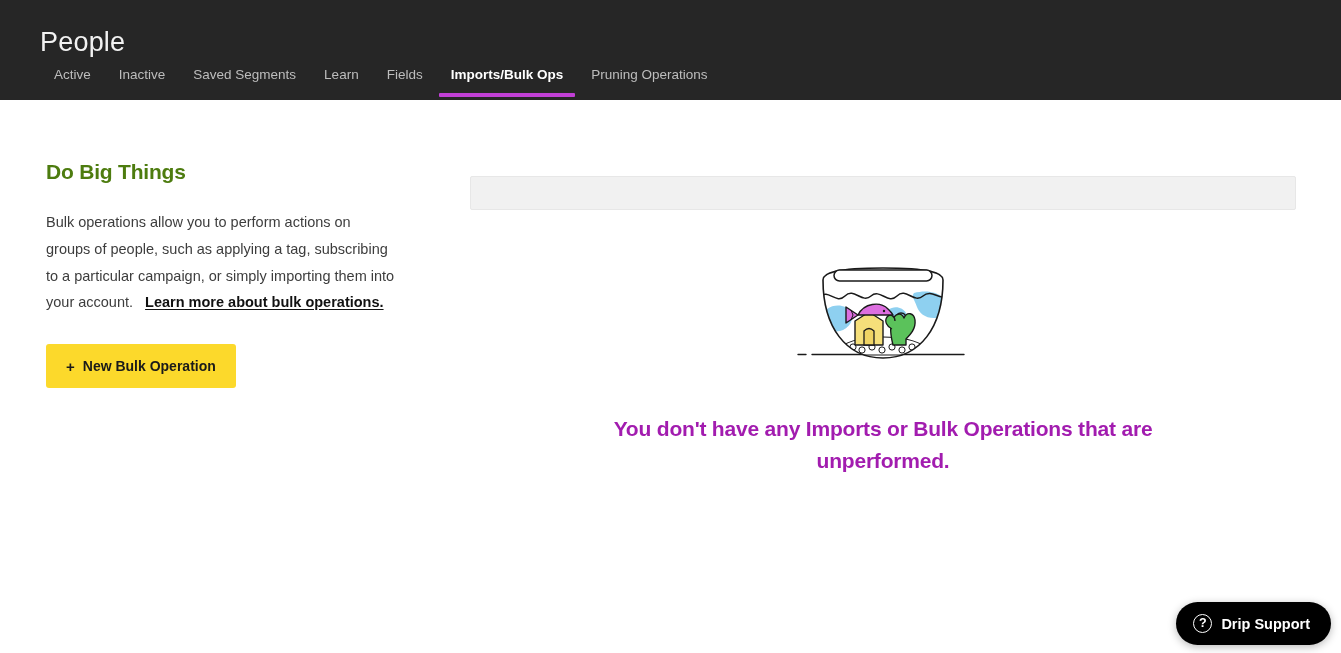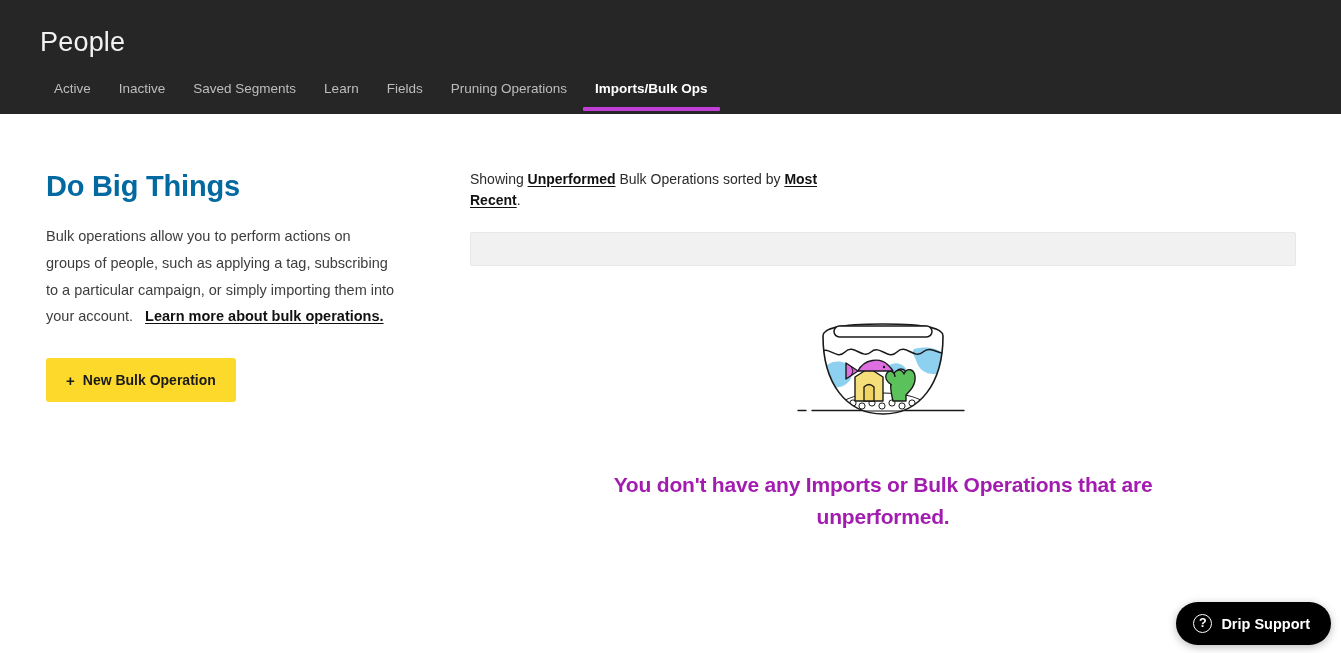--- a/index.html
+++ b/index.html
@@ -10,21 +10,21 @@
     overflow: hidden;
     background: #ffffff;
     font-family: "Liberation Sans", sans-serif;
     -webkit-font-smoothing: antialiased;
   }
 
   
   .app-header {
     position: relative;
     width: 100%;
-    height: 114px;
+    height: 100px;
     background: #262626;
   }
 
   .page-title {
     position: absolute;
     left: 40px;
     top: 24px;
     font-size: 27px;
     font-weight: 400;
     color: #f2f2f2;
@@ -80,23 +80,23 @@
 
   
   .intro-col {
     position: absolute;
     left: 46px;
     top: 55px;
     width: 360px;
   }
 
   .intro-heading {
-    font-size: 29px;
-    font-weight: 700;
-    color: #0369a1;
+    font-size: 21px;
+    font-weight: 700;
+    color: #4d7c0f;
     letter-spacing: -0.2px;
     line-height: 34px;
     margin-bottom: 20px;
   }
 
   .intro-text {
     font-size: 14.5px;
     line-height: 26.8px;
     color: #3d3d3d;
     width: 352px;
@@ -232,45 +232,42 @@
 
 <header class="app-header">
   <h1 class="page-title">People</h1>
 
   <nav class="tab-bar">
     <a class="tab">Active</a>
     <a class="tab">Inactive</a>
     <a class="tab">Saved Segments</a>
     <a class="tab">Learn</a>
     <a class="tab">Fields</a>
+    <a class="tab is-active">Imports/Bulk Ops</a>
     <a class="tab">Pruning Operations</a>
-    <a class="tab is-active">Imports/Bulk Ops</a>
   </nav>
 </header>
 
 <main class="page-body">
 
   <section class="intro-col">
     <h2 class="intro-heading">Do Big Things</h2>
 
     <p class="intro-text">
       <span>Bulk operations allow you to perform actions on groups of people, such as applying a tag, subscribing to a particular campaign, or simply importing them into your account. </span><a class="intro-link">Learn more about bulk operations.</a>
     </p>
 
     <button class="new-op-btn">
       <span class="plus-glyph">+</span>
       <span>New Bulk Operation</span>
     </button>
   </section>
 
   <section class="results-col">
 
-    <p class="showing-line">
-      <span>Showing </span><a class="filter-link">Unperformed</a><span> Bulk Operations sorted by </span><a class="filter-link">Most Recent</a><span>.</span>
-    </p>
 
     <div class="table-head-bar"></div>
 
     <div class="empty-state">
 
       <svg class="fishbowl-art" width="174" height="110" viewBox="0 0 174 110" fill="none">
 
         <line x1="2" y1="99.5" x2="10" y2="99.5" stroke="#1a1a1a" stroke-width="1.4" stroke-linecap="round"></line>
         <line x1="16" y1="99.5" x2="168" y2="99.5" stroke="#1a1a1a" stroke-width="1.4" stroke-linecap="round"></line>
 

